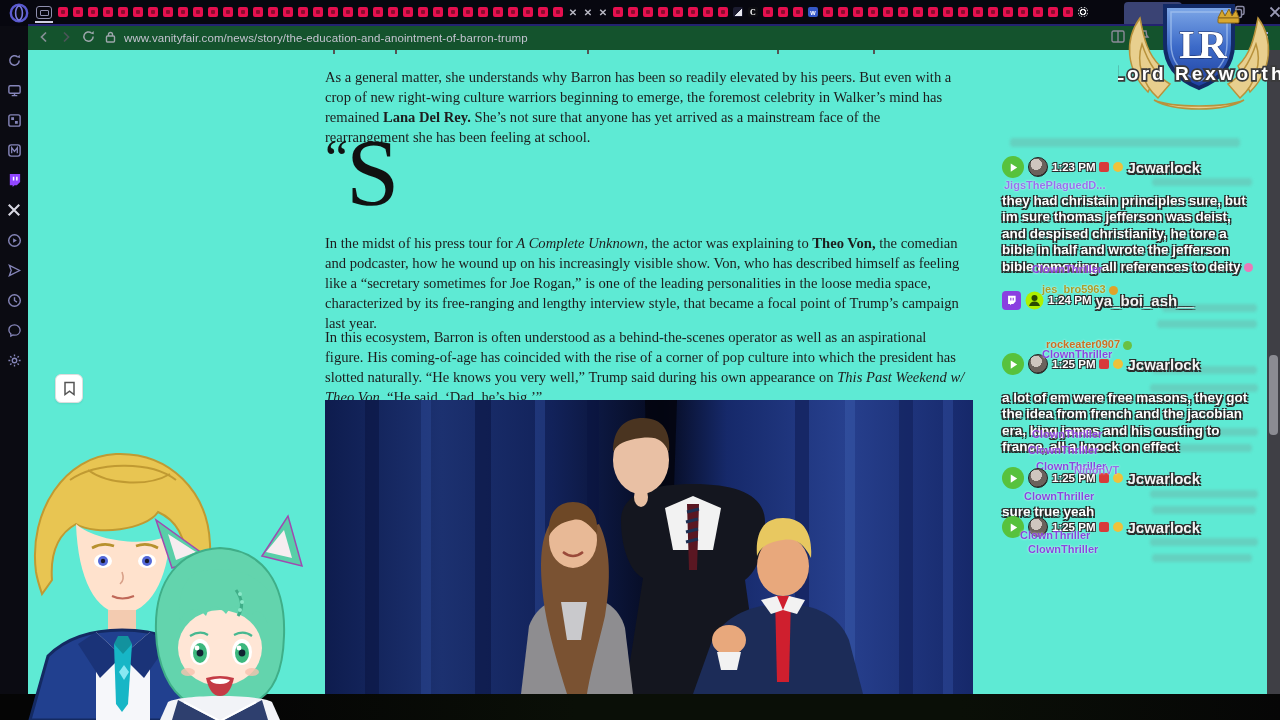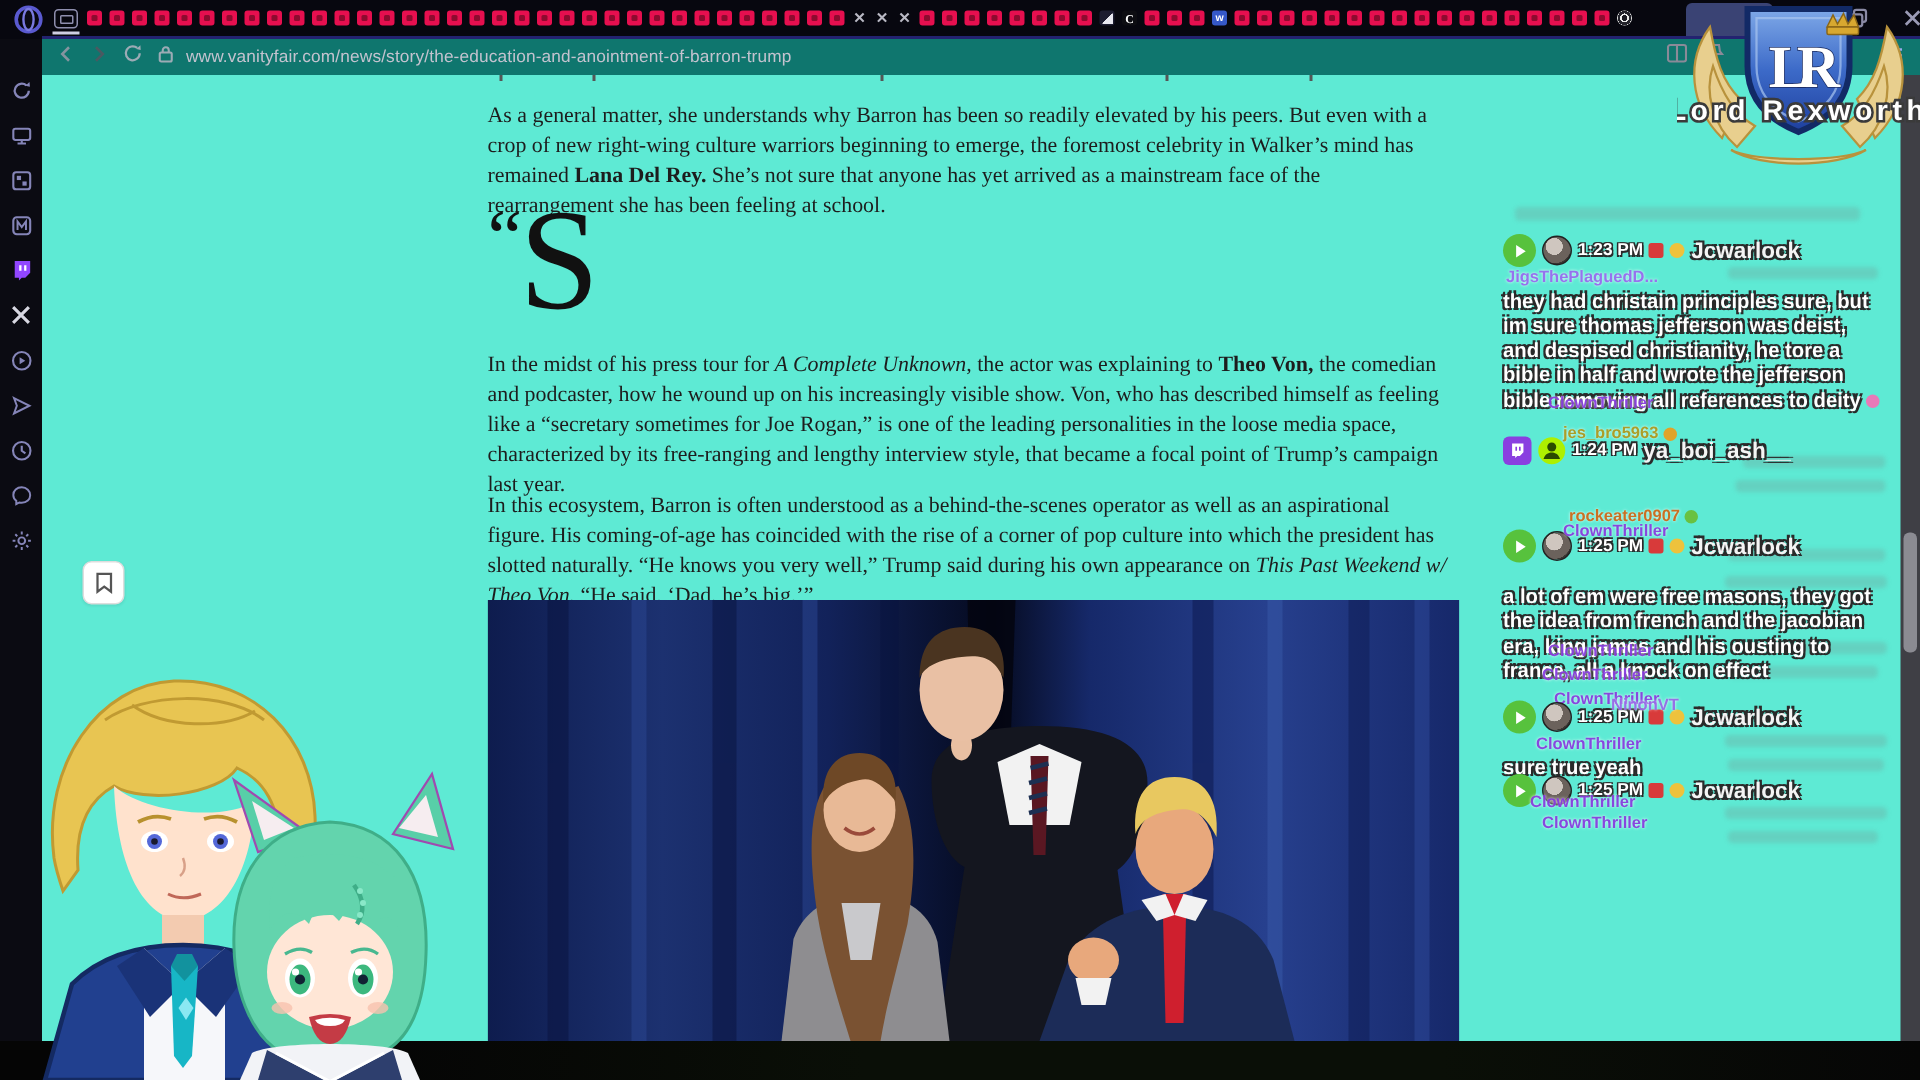--- a/index.html
+++ b/index.html
@@ -23,21 +23,21 @@
   .ptab.t-c{background:#0d0d12;color:#fff;font-family:"Liberation Serif",serif;}
   .ptab.t-w{background:#3558c8;color:#fff;font-size:7px;}
   .ptab.t-eye{border-radius:50%;background:radial-gradient(circle,#1c1c24 0 2px,#ececec 2px 3px,#23232b 3px 4.6px,#ececec 4.6px);}
   .tab-active{position:absolute;left:1124px;top:2px;width:58px;height:22px;background:#3a4374;border-radius:4px 4px 0 0;display:flex;align-items:center;gap:4px;padding:0 6px;z-index:1;}
   .tab-active .vf{color:#fff;font-family:"Liberation Serif",serif;font-weight:bold;font-size:12px;letter-spacing:-1px;margin-left:36px;}
   .tab-active .ttl{color:#b9b9c8;font-size:9px;overflow:hidden;white-space:nowrap;width:16px;}
   .win-ctl{position:absolute;top:5px;display:flex;gap:22px;left:1196px;}
   .win-ctl svg{display:block;}
 
   
-  .toolbar{position:absolute;left:28px;top:26px;width:1252px;height:24px;background:#0f766e;z-index:10;display:flex;align-items:center;}
+  .toolbar{position:absolute;left:28px;top:26px;width:1252px;height:24px;background:#14532d;z-index:10;display:flex;align-items:center;}
   .nav-ic{margin-left:10px;opacity:.85;}
   .urltext{color:#c3c3cf;font-size:11.5px;margin-left:8px;letter-spacing:.1px;}
   .tb-right{position:absolute;right:50px;top:0;height:24px;display:flex;align-items:center;gap:13px;}
   .tb-menu{position:absolute;right:10px;top:4px;}
 
   
   .sidebar{position:absolute;left:0;top:26px;width:28px;height:668px;background:#0b0b12;z-index:9;display:flex;flex-direction:column;align-items:center;padding-top:26px;gap:14px;}
   .sb-ic{width:16px;height:16px;display:flex;align-items:center;justify-content:center;}
 
   

